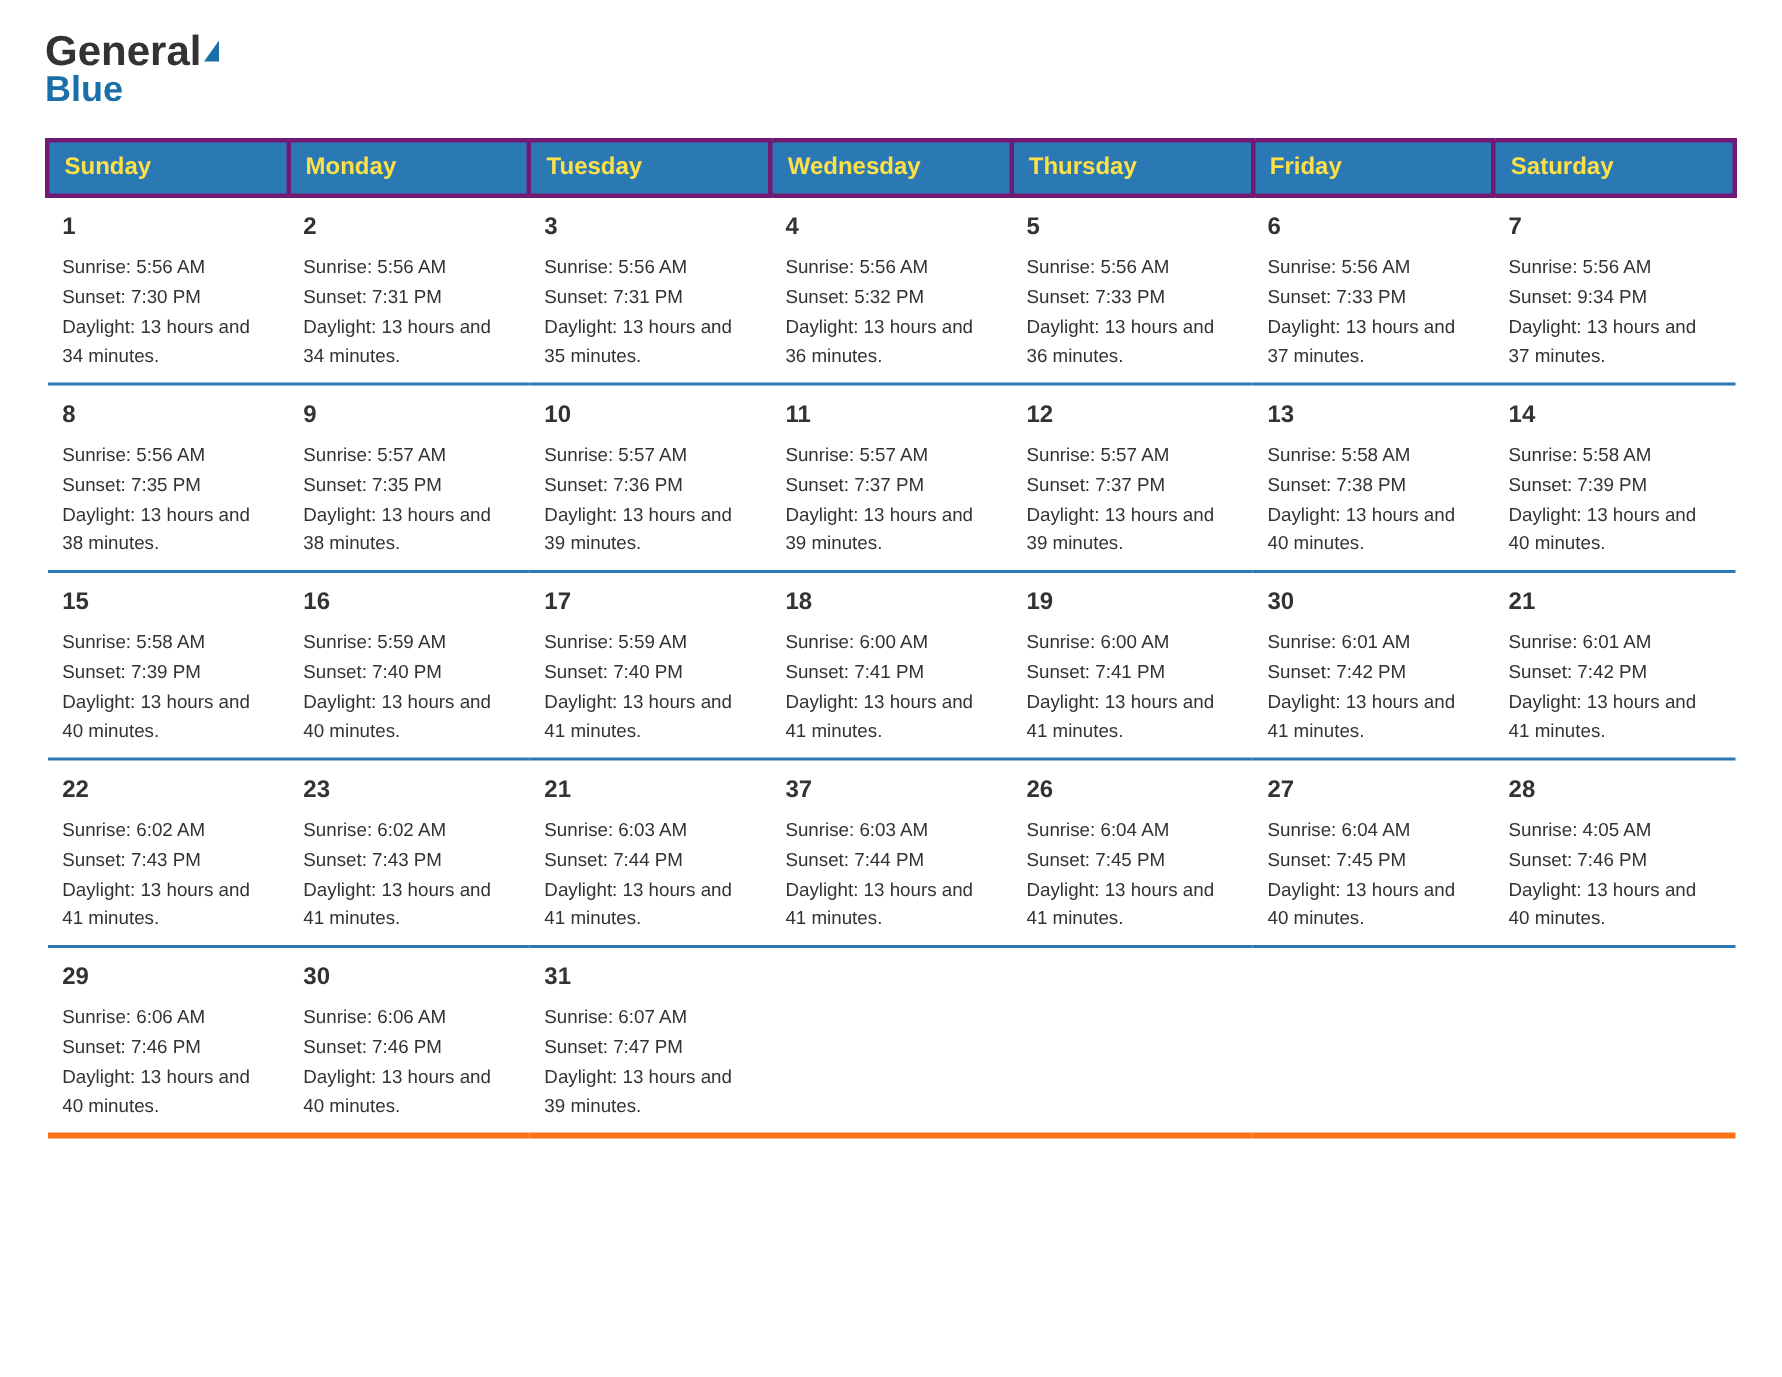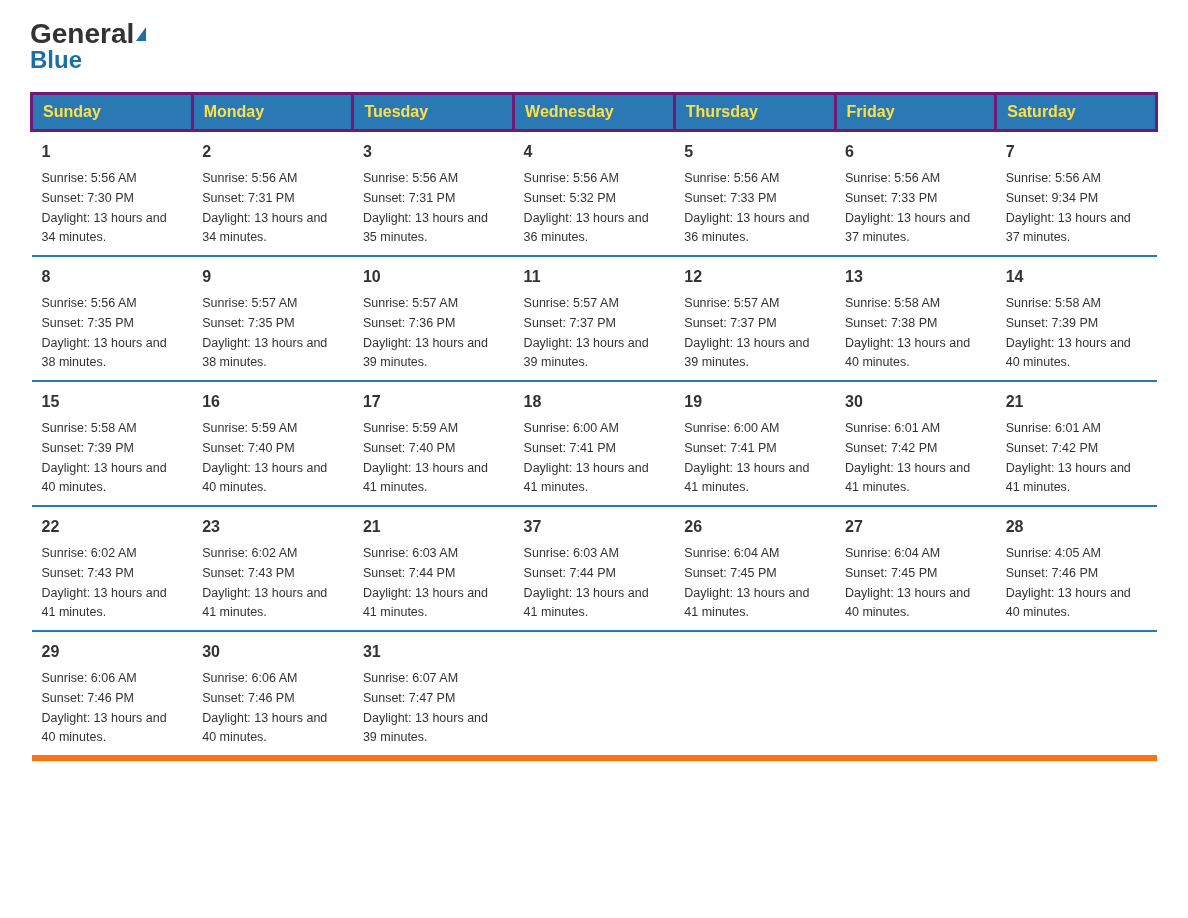--- a/index.html
+++ b/index.html
@@ -81,21 +81,21 @@
       line-height: 1.5;
       height: 120px;
     }
     tbody tr td {
       border-left: none;
       border-right: none;
       border-top: 2px solid #2b79b4;
       border-bottom: 1px solid #ccc;
     }
     tbody tr:last-child td {
-      border-bottom: 6px solid #f97316;
+      border-bottom: 4px solid #f97316;
     }
     .day-num {
       font-size: 16px;
       font-weight: bold;
       display: block;
       margin-bottom: 4px;
     }
     .day-info {
       font-size: 12.5px;
       color: #333;

